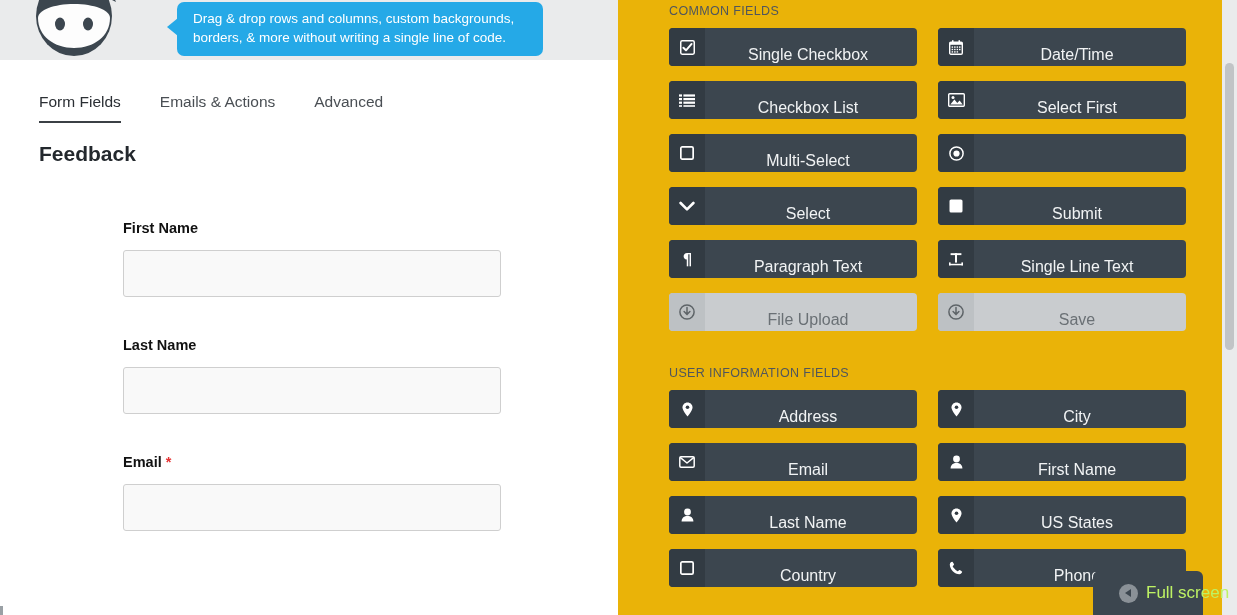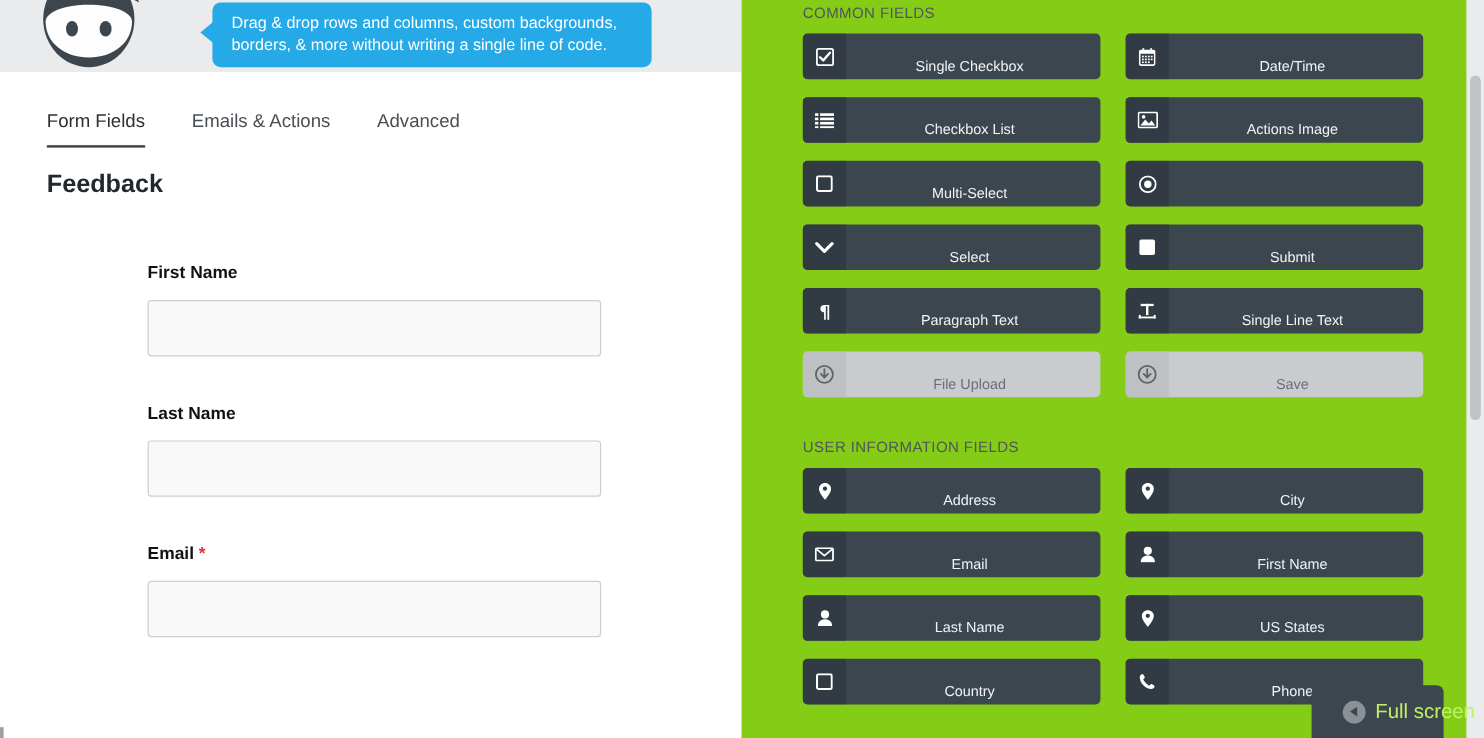--- a/index.html
+++ b/index.html
@@ -137,21 +137,21 @@
   .field-gap { height: 40px; }
 
   
 
   .right-pane {
     position: absolute;
     left: 618px;
     top: 0;
     width: 619px;
     height: 615px;
-    background: #84cc16;
+    background: #eab308;
     overflow: hidden;
   }
 
   .section-head {
     font-size: 12.5px;
     color: #50565c;
     letter-spacing: 0.35px;
     margin: 0 0 10px 51px;
   }
 
@@ -182,21 +182,21 @@
     background: #323b43;
     display: flex;
     align-items: center;
     justify-content: center;
     color: #ffffff;
   }
   .fbtn .lbl {
     flex: 1;
     text-align: center;
     color: #f1f3f4;
-    font-size: 12px;
+    font-size: 16px;
     padding-right: 6px;
     white-space: nowrap;
     margin-top: 16px;
   }
   .fbtn.disabled {
     background: #c9cccf;
     cursor: default;
   }
   .fbtn.disabled .ic {
     background: #bdc1c4;
@@ -396,21 +396,21 @@
       </div>
 
       <div class="fbtn">
         <span class="ic">
           <svg width="17" height="14" viewBox="0 0 17 14">
               <rect x="0.7" y="0.7" width="15.6" height="12.6" rx="1" fill="none" stroke="#fff" stroke-width="1.4"></rect>
               <circle cx="5" cy="4.4" r="1.5" fill="#fff"></circle>
               <path d="M2.3 11.6 L6.4 6.6 L9.3 10 L11.6 7.4 L14.7 11.6 Z" fill="#fff"></path>
             </svg>
         </span>
-        <span class="lbl">Actions Image</span>
+        <span class="lbl">Select First</span>
       </div>
 
       <div class="fbtn">
         <span class="ic">
           <svg width="14" height="14" viewBox="0 0 14 14">
               <rect x="0.85" y="0.85" width="12.3" height="12.3" rx="1.4" fill="none" stroke="#fff" stroke-width="1.7"></rect>
             </svg>
         </span>
         <span class="lbl">Multi-Select</span>
       </div>

